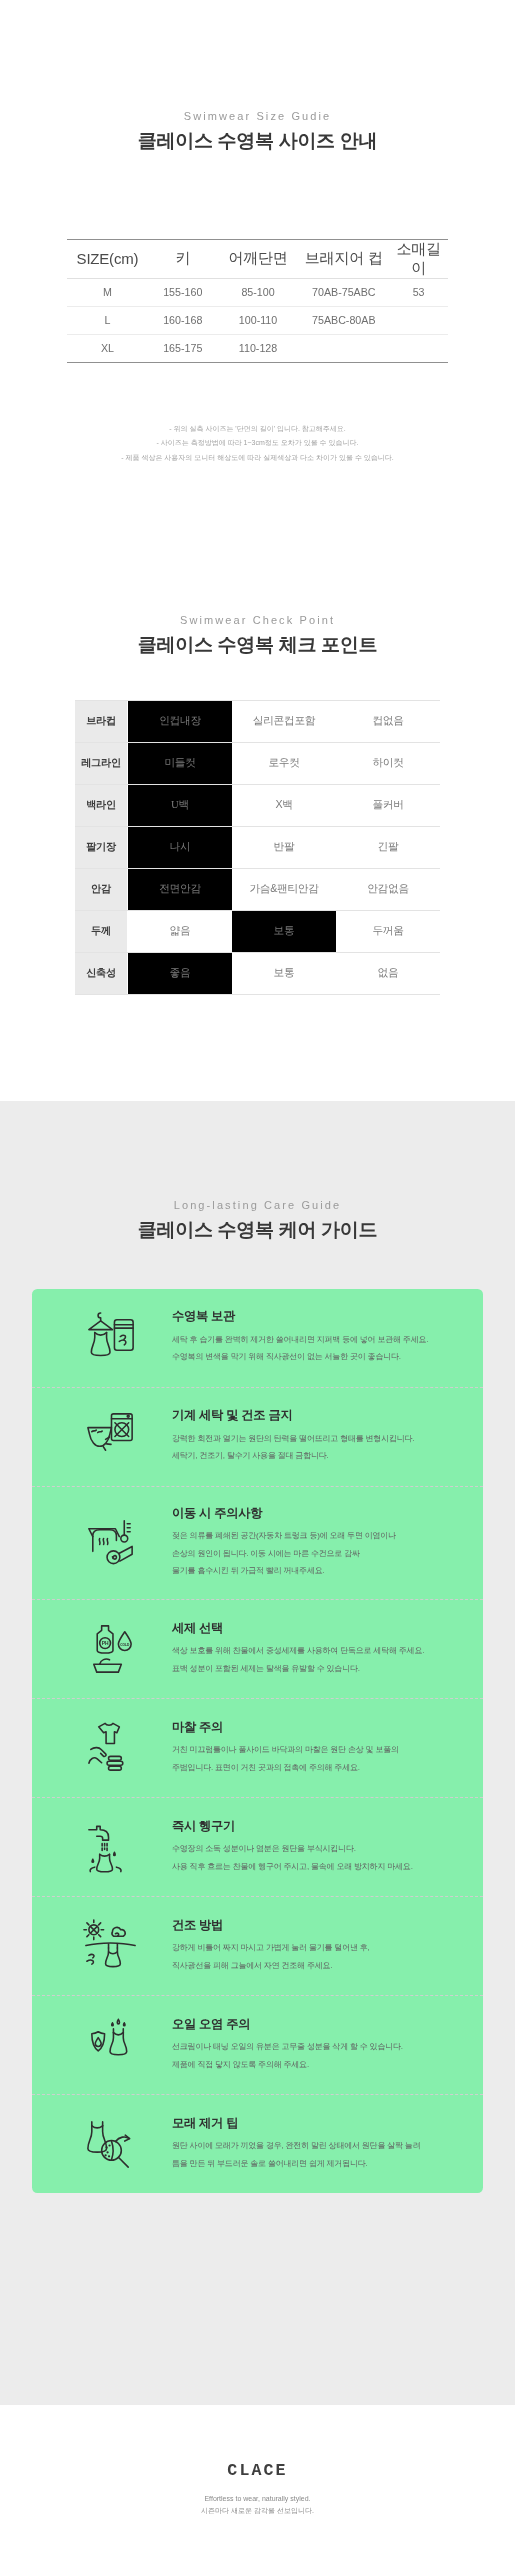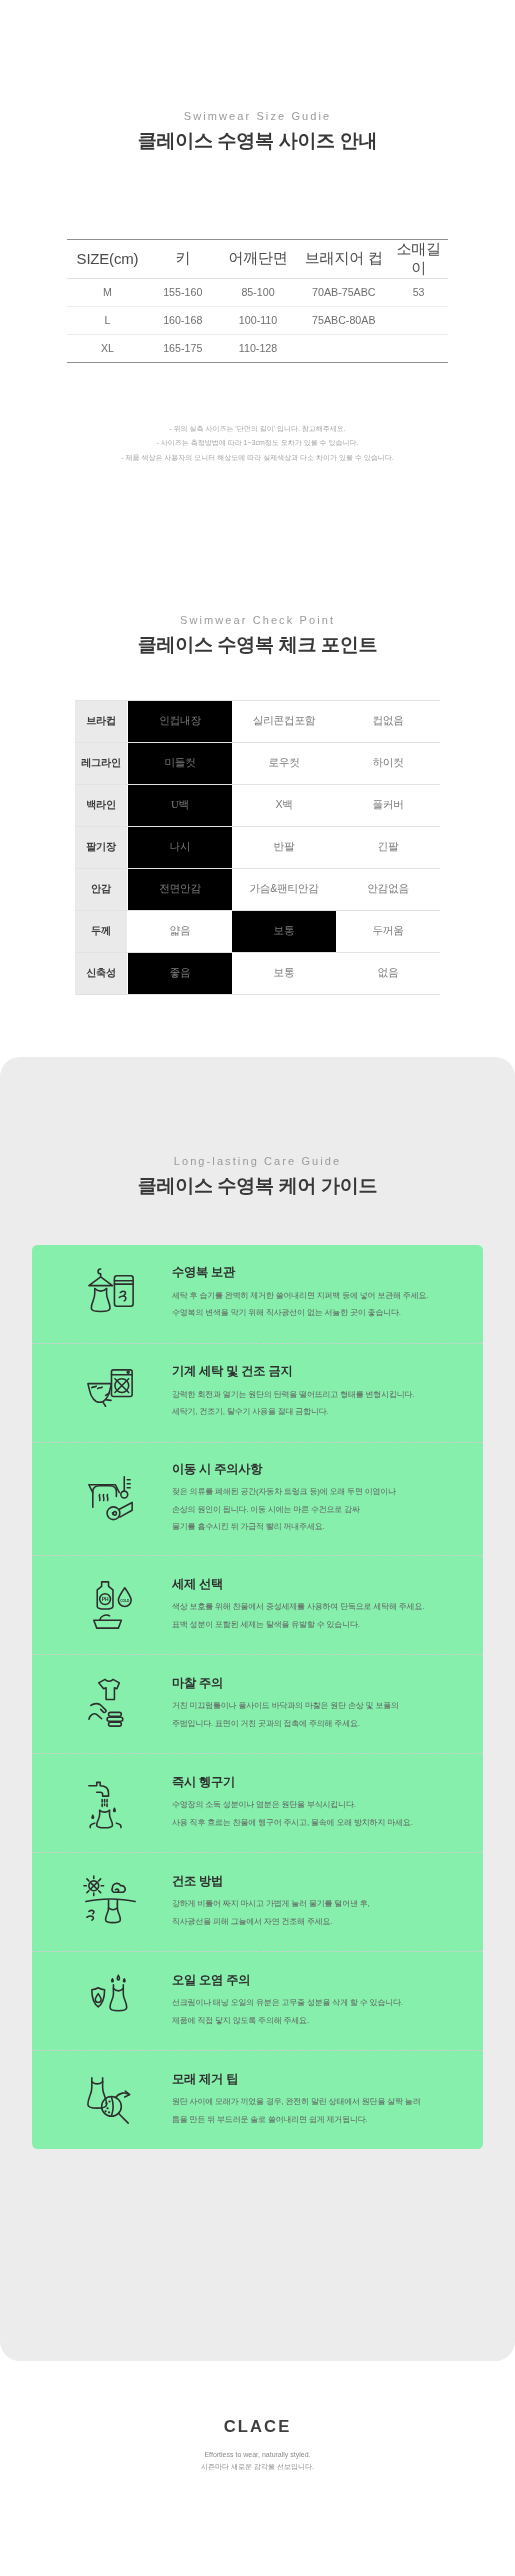--- a/index.html
+++ b/index.html
@@ -47,23 +47,22 @@
   .check-row > div { display:flex; align-items:center; justify-content:center; height:100%; }
   .check-label {
     background:#eaeaea; border-right:1.6px solid #ffffff;
     font-size:10.2px; font-weight:700; color:#3d3d3d; letter-spacing:-0.3px;
   }
   .opt { font-size:10.7px; color:#7a7a7a; letter-spacing:-0.3px; }
   .opt.sel { background:#000000;font-family:Liberation Serif, serif; }
 
   
   .sec3 {
-    margin-top:62px; background:#ececec;
+    margin-top:106px; background:#ececec;
     padding:99px 2px 212px;
-    border-radius:20px;
   }
   .care-card {
     width:451px; margin:46px auto 0; background:#86efac; border-radius:5.4px;
   }
   .care-item {
     display:flex; align-items:center;
     padding:19px 32px 19px 43px; gap:27px;
   }
   .care-item + .care-item { border-top:0.5px dashed #cfcfcf; }
   .care-icon { width:70px; min-height:60px; flex:0 0 70px;
@@ -72,21 +71,21 @@
     stroke-width:3.2; stroke-linecap:round; stroke-linejoin:round; }
   .care-icon svg text { stroke:none; fill:#2e2e2e; font-family:"Liberation Sans",sans-serif; font-weight:700; }
   .care-text { width:279px; }
   .care-text h3 { font-size:12.3px; line-height:14px; font-weight:700; color:#2f2f2f;
     margin-bottom:7.5px; letter-spacing:-0.3px; }
   .care-text p { font-size:8px; line-height:17.7px; color:#606060; letter-spacing:-0.2px; white-space:nowrap; }
 
   
   .footer { height:166px; padding-top:56px; text-align:center; background:#ffffff; }
   .logo {
-    font-family:Liberation Sans, sans-serif;
+    font-family:Liberation Mono, monospace;
     font-size:16.6px; line-height:19.3px; letter-spacing:2.1px; color:#3f3f3f; font-weight:600;
   }
   .footer p { font-size:7px; line-height:11.8px; color:#8a8a8a; }
   .footer p:first-of-type { margin-top:13px; }
 </style>
 </head>
 <body>
 
 <div class="sec1">
   <div class="eyebrow">Swimwear Size Gudie</div>

